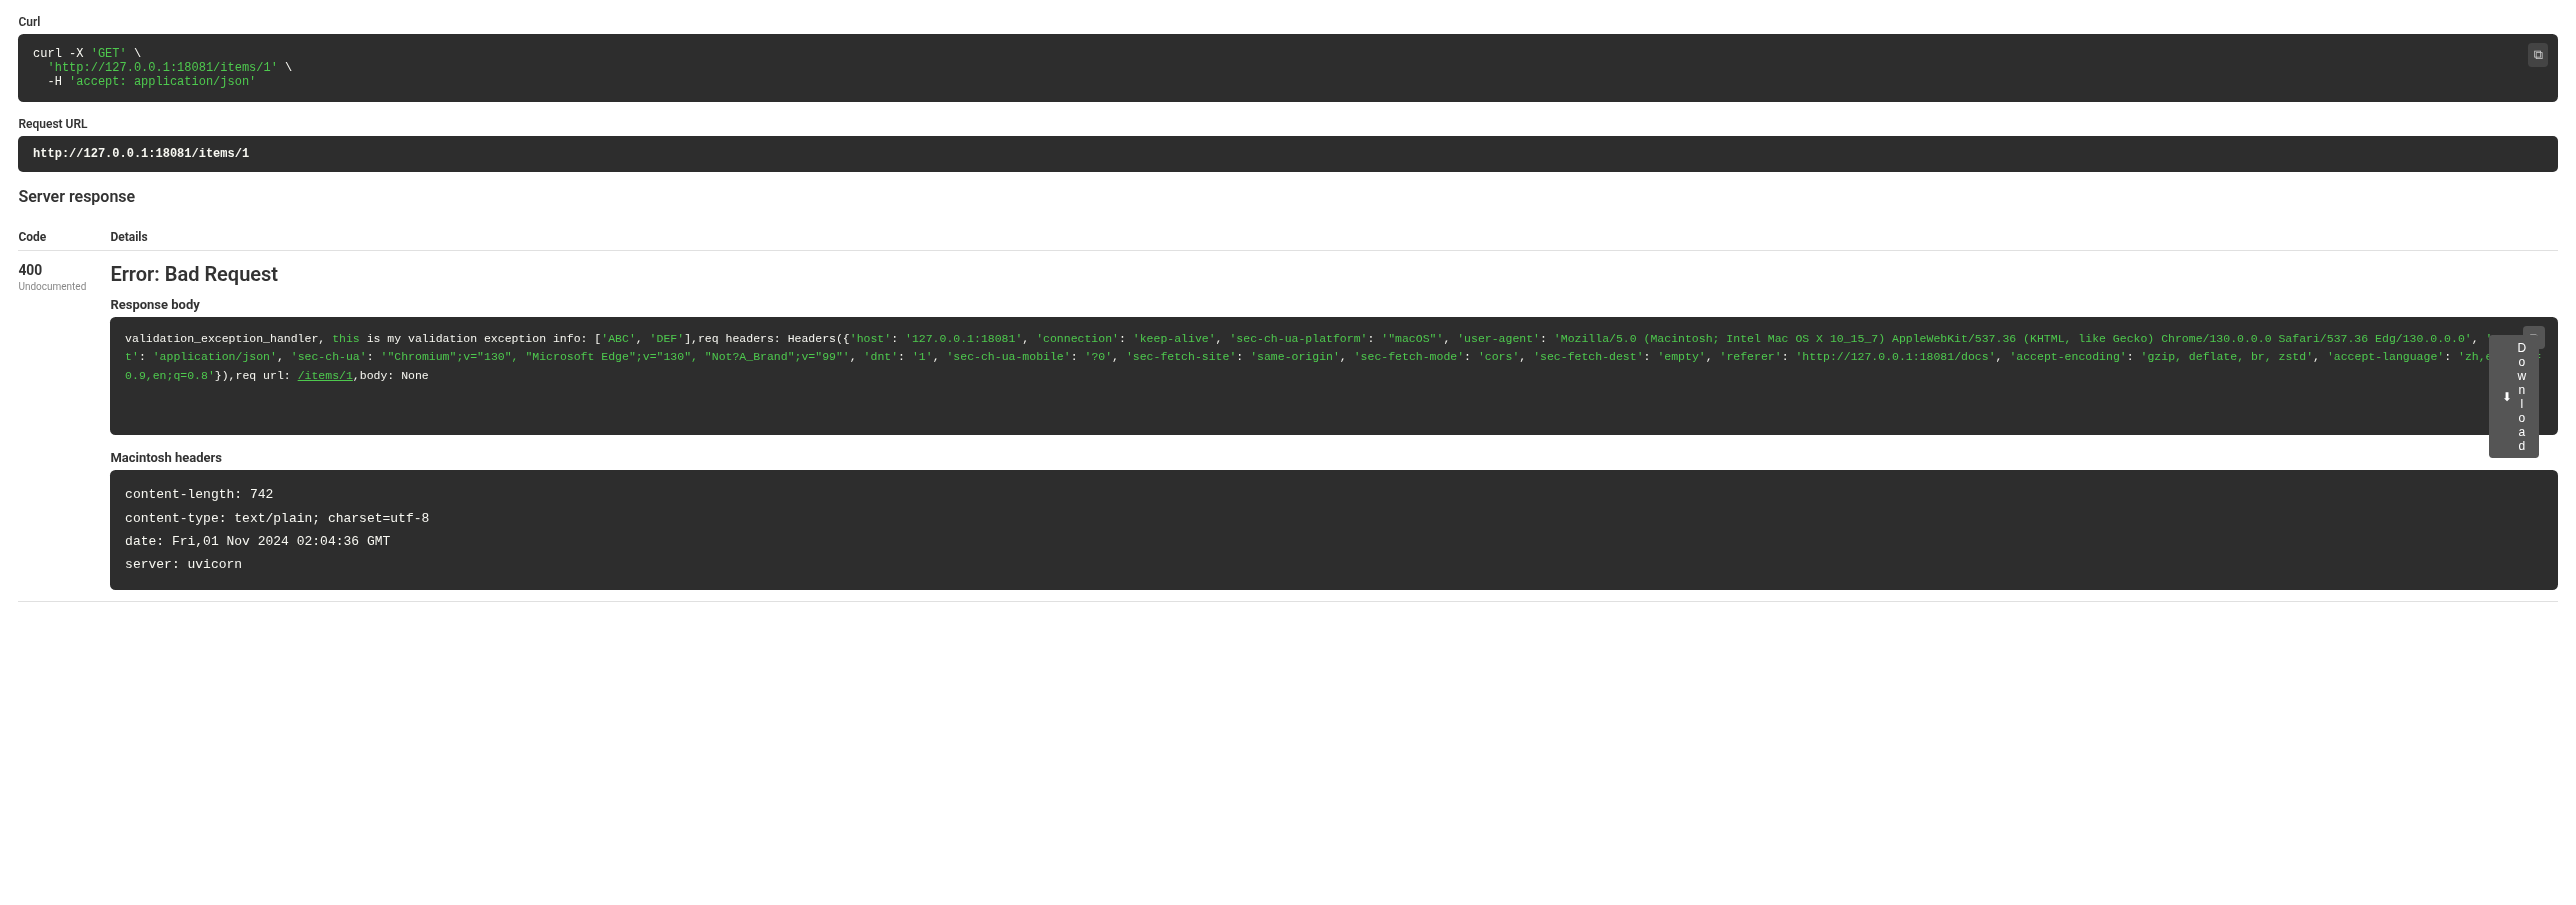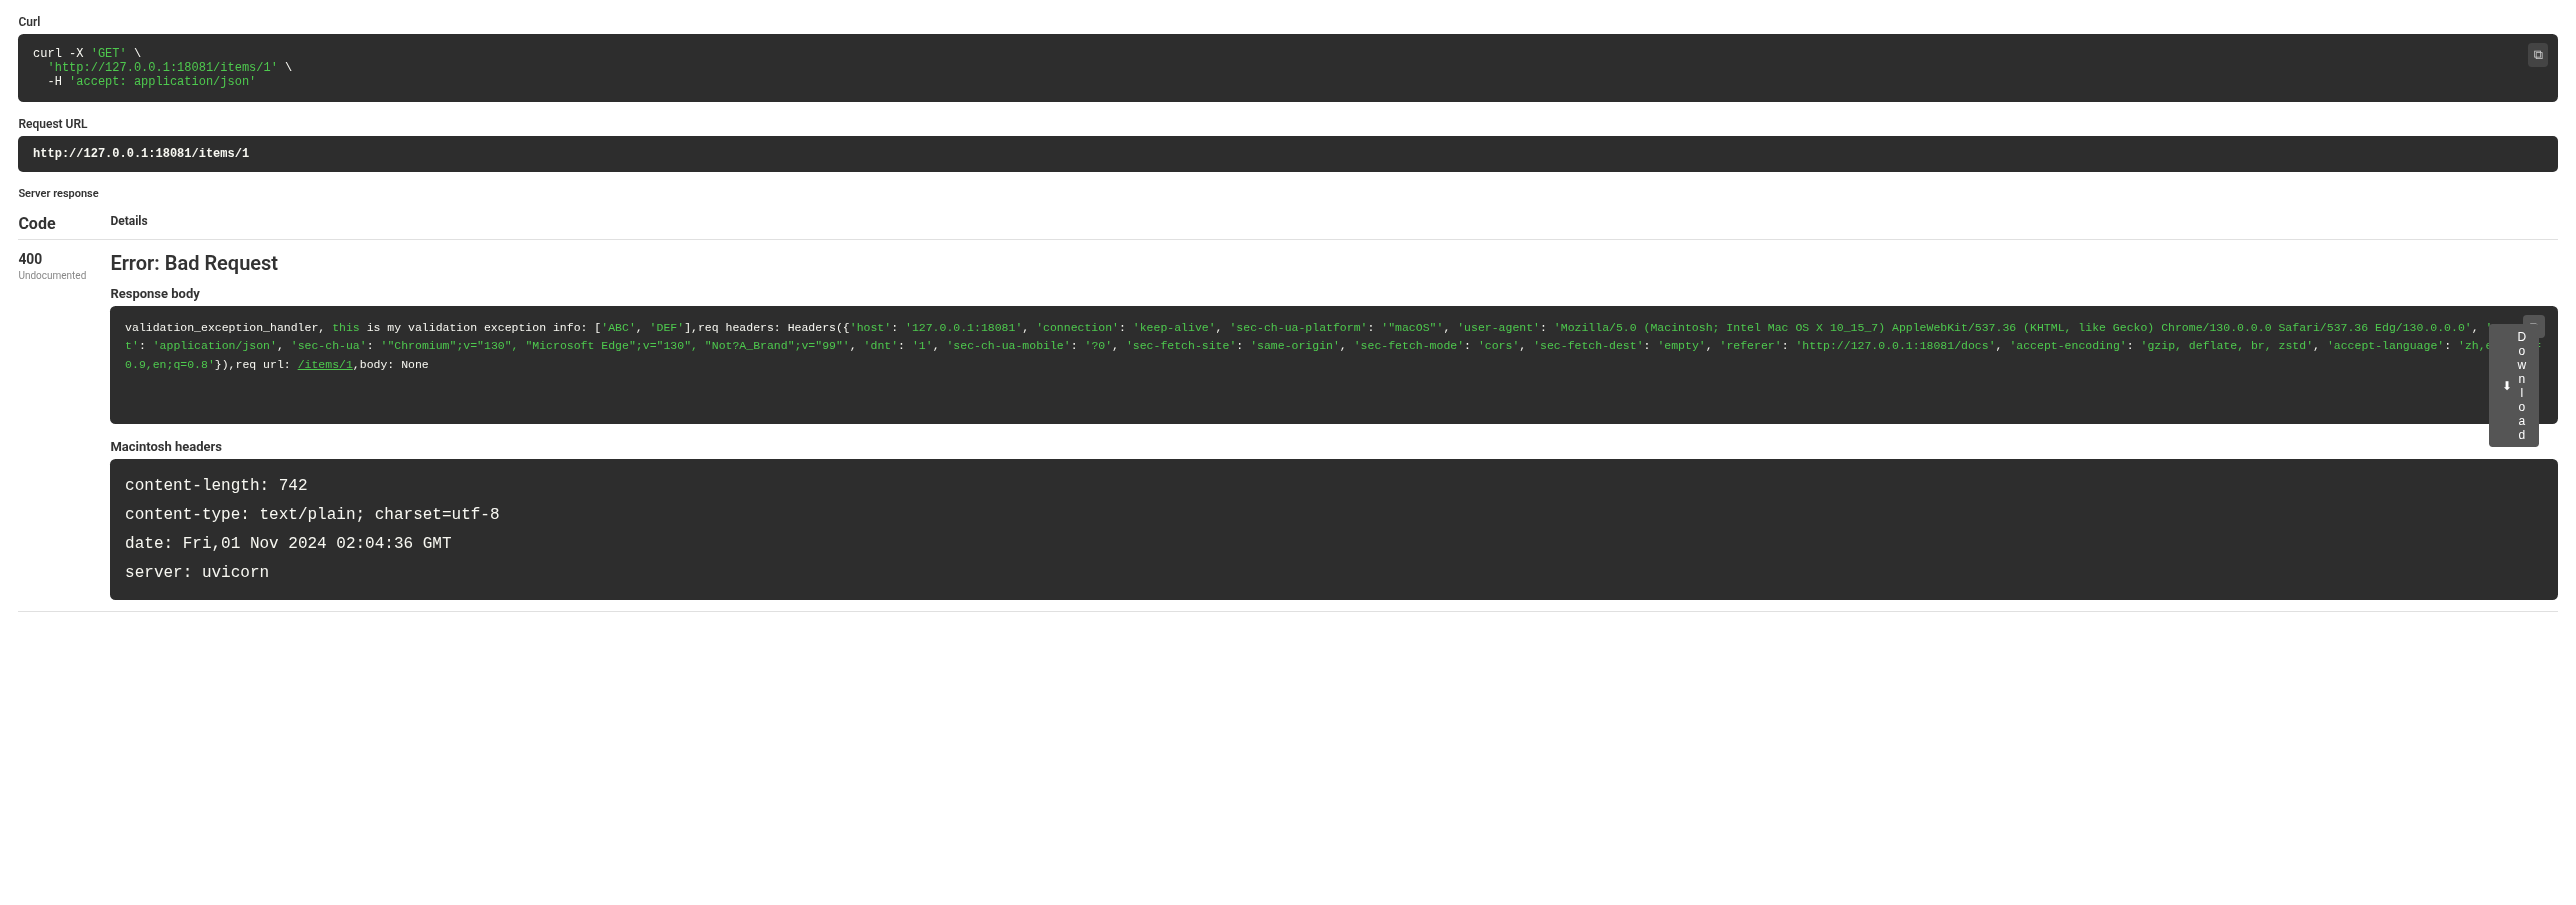--- a/index.html
+++ b/index.html
@@ -55,36 +55,36 @@
       padding: 11px 14.7px;
       font-family: 'Consolas', 'Monaco', 'Courier New', monospace;
       font-size: 12px;
       color: #f8f8f2;
       font-weight: 700;
       margin-bottom: 14.7px;
     }
 
     .server-response-label {
       font-weight: 600;
-      font-size: 11px;
-      color: #333;
-      margin-bottom: 14px;
+      font-size: 16px;
+      color: #333;
+      margin-bottom: 24px;
     }
 
     .response-table-header {
       display: flex;
       border-bottom: 0.9px solid #e0e0e0;
       padding-bottom: 5.5px;
       margin-bottom: 0;
     }
 
     .response-table-header .col-code {
       width: 92px;
       font-weight: 700;
-      font-size: 16px;
+      font-size: 12px;
       color: #333;
     }
 
     .response-table-header .col-details {
       flex: 1;
       font-weight: 700;
       font-size: 12px;
       color: #333;
     }
 
@@ -180,21 +180,21 @@
       display: flex;
       align-items: center;
       gap: 3.7px;
     }
 
     .response-headers-block {
       background: #2d2d2d;
       border-radius: 5.5px;
       padding: 13px 14.7px;
       font-family: 'Consolas', 'Monaco', 'Courier New', monospace;
-      font-size: 16px;
+      font-size: 13px;
       color: #f8f8f2;
       line-height: 1.8;
     }
   </style>
 </head>
 <body>
 
 <div class="page-container">
 
   <div>

